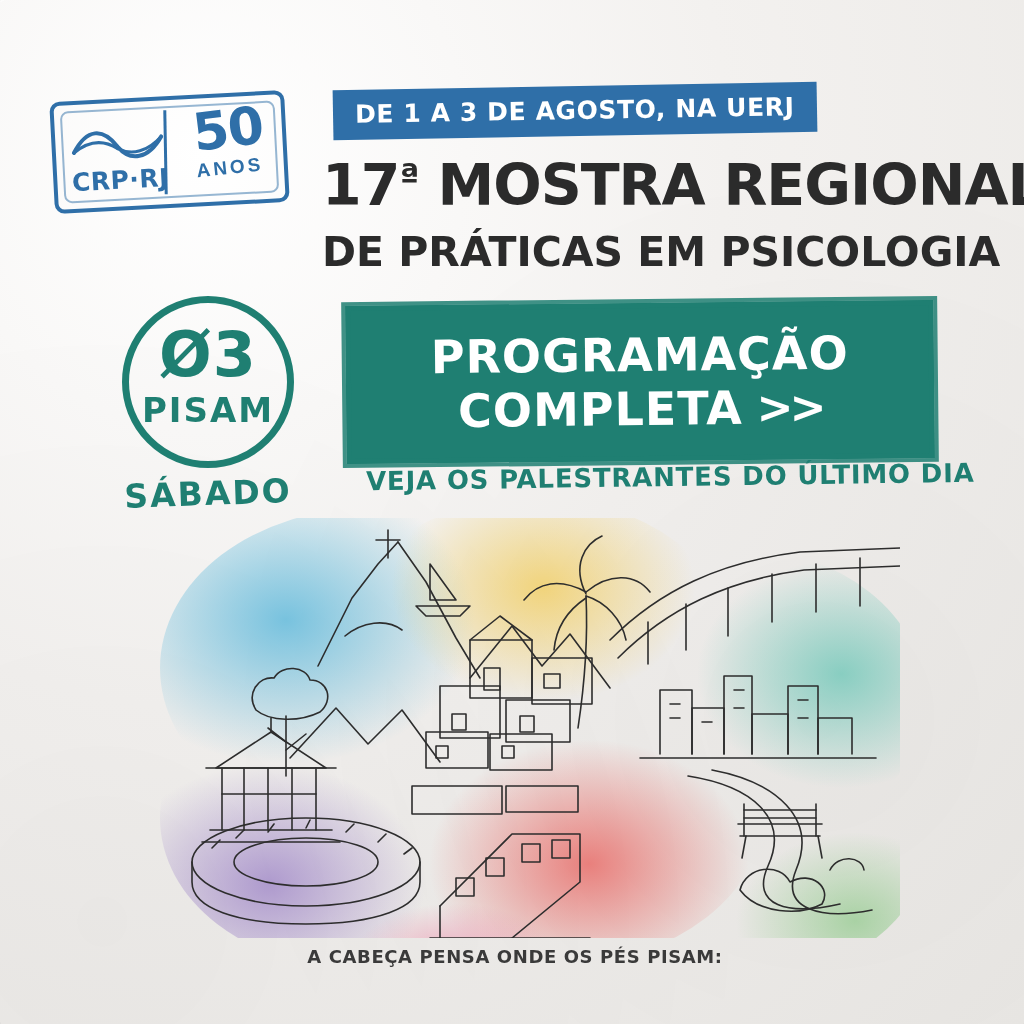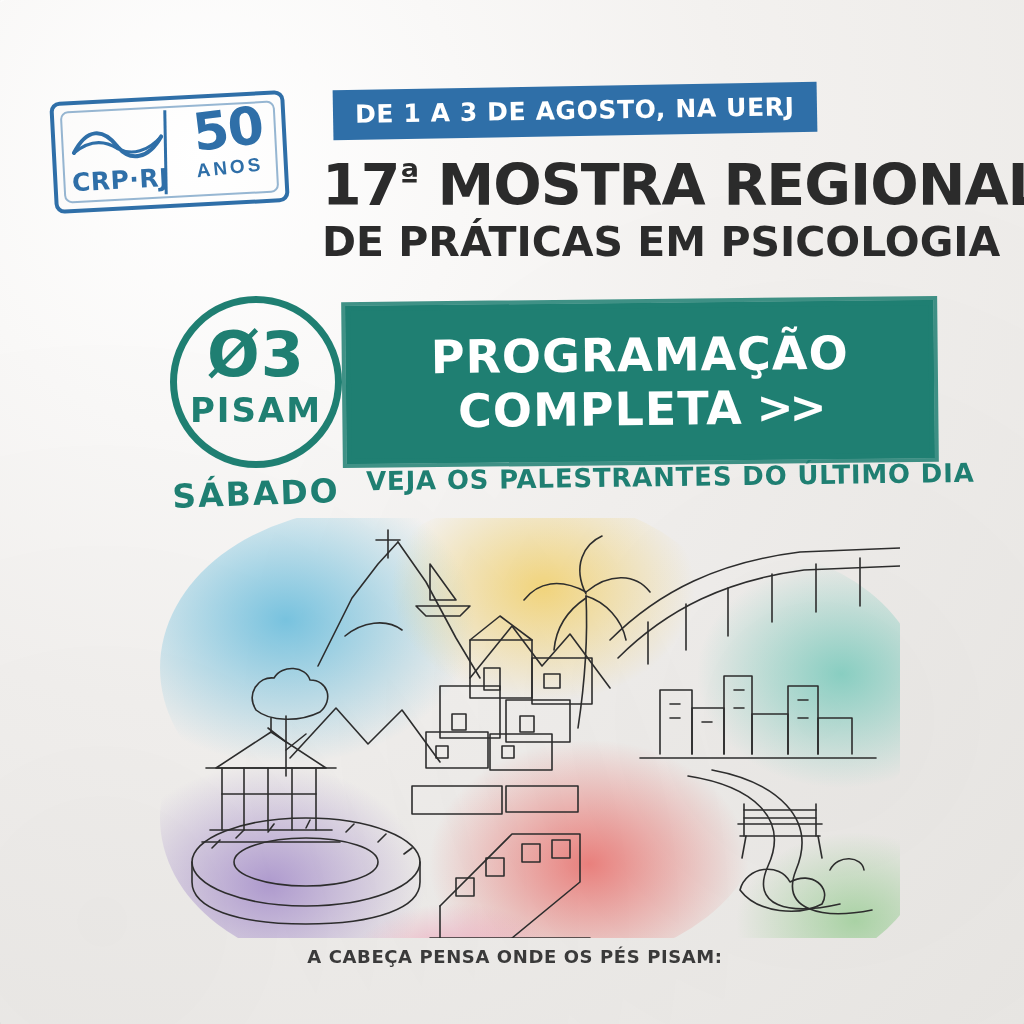--- a/index.html
+++ b/index.html
@@ -150,38 +150,37 @@
     line-height: 58px;
     letter-spacing: -1px;
     white-space: nowrap;
     font-family: "DejaVu Sans", sans-serif;
   }
   .title-main .sup {
     font-size: 36px;
     vertical-align: 16px;
   }
   .title-sub {
-    margin-top: 6px;
+    margin-top: 16px;
     color: #2b2b2b;
     font-size: 41px;
     font-weight: bold;
     line-height: 44px;
     letter-spacing: 0px;
     white-space: nowrap;
     font-family: "DejaVu Sans", sans-serif;
   }
 
   
   .day-badge {
     position: absolute;
     left: 122px;
     top: 296px;
     width: 172px;
     height: 172px;
-    margin-left: 48px;
   }
   .day-circle {
     position: absolute;
     inset: 0;
     border: 7px solid #1f7f72;
     border-radius: 50%;
   }
   .day-number {
     position: absolute;
     left: 0;

